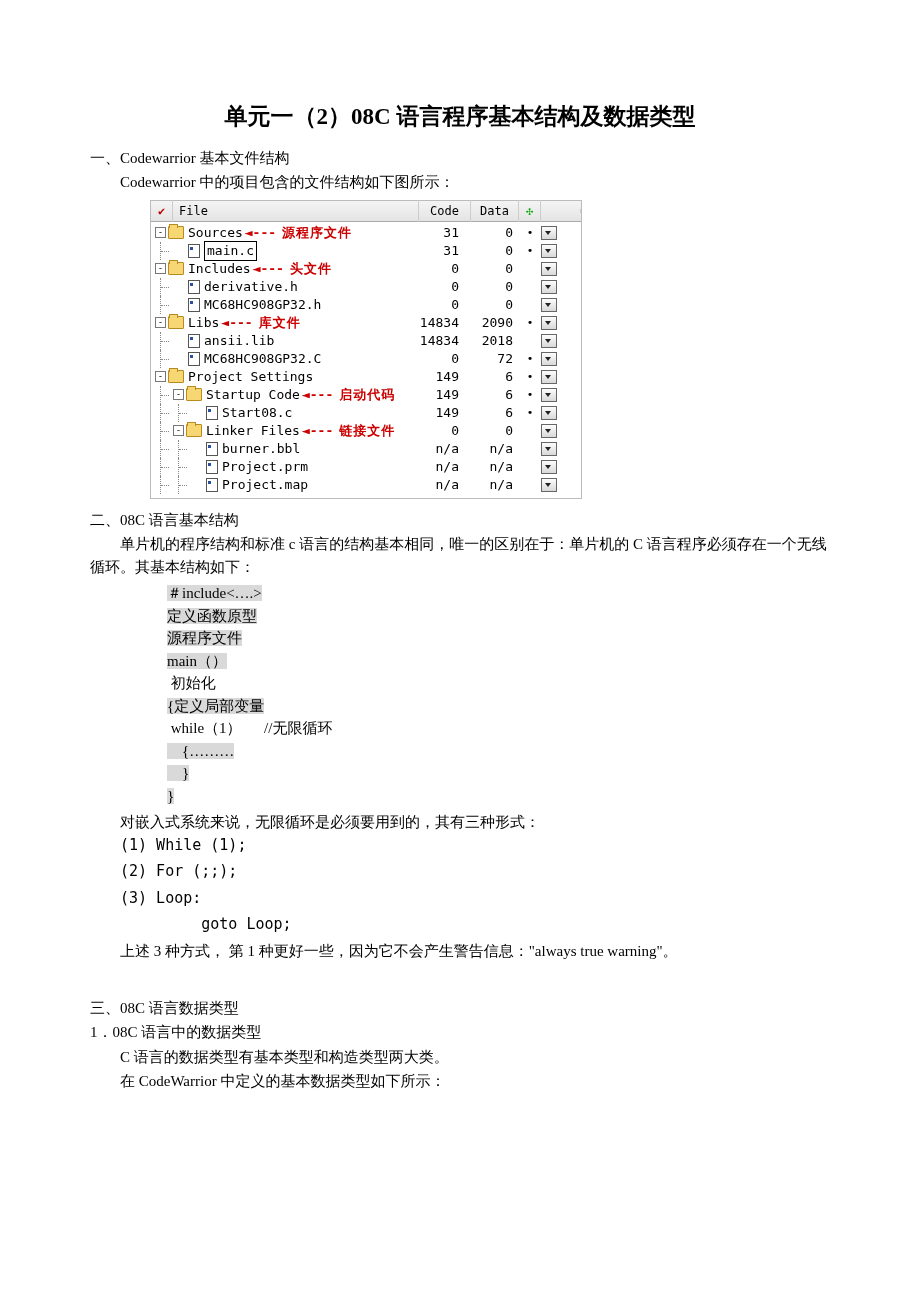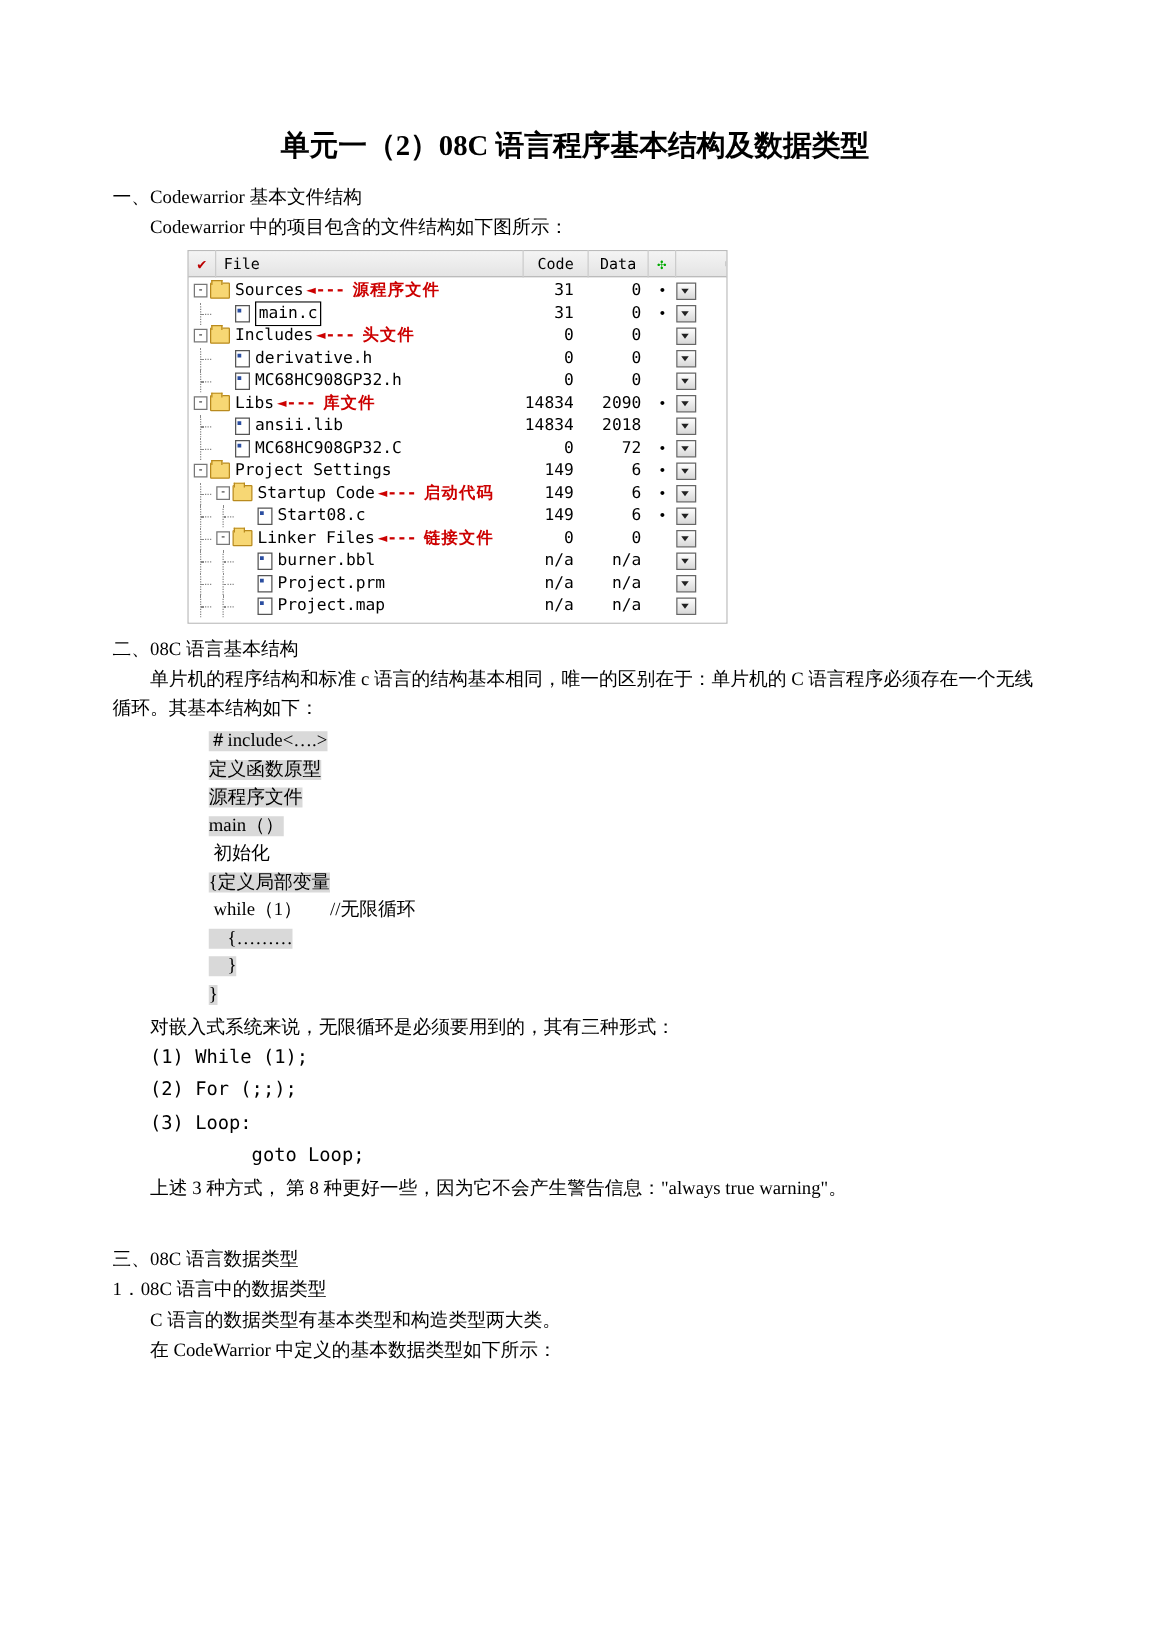--- a/index.html
+++ b/index.html
@@ -381,21 +381,21 @@
   <div class="line"><span class="hl">    {………</span></div>
   <div class="line"><span class="hl">    }</span></div>
   <div class="line"><span class="hl">}</span></div>
 </div>
 
 <div style="margin-left:2em;">对嵌入式系统来说，无限循环是必须要用到的，其有三种形式：</div>
 <div class="list-item">(1) While (1);</div>
 <div class="list-item">(2) For (;;);</div>
 <div class="list-item">(3) Loop:</div>
 <div class="list-item" style="white-space:pre;">         goto Loop;</div>
-<div class="para mono justify" style="font-family:'SimSun',serif; text-indent:2em;">上述 3 种方式， 第 8 种更好一些，因为它不会产生警告信息："always true warning"。</div>
+<div class="para mono justify" style="font-family:'SimSun',serif; text-indent:2em;">上述 3 种方式， 第 1 种更好一些，因为它不会产生警告信息："always true warning"。</div>
 
 <br>
 
 <div class="section-heading">三、08C 语言数据类型</div>
 <div>1．08C 语言中的数据类型</div>
 <div class="para">C 语言的数据类型有基本类型和构造类型两大类。</div>
 <div class="para">在 CodeWarrior 中定义的基本数据类型如下所示：</div>
 
 
 

